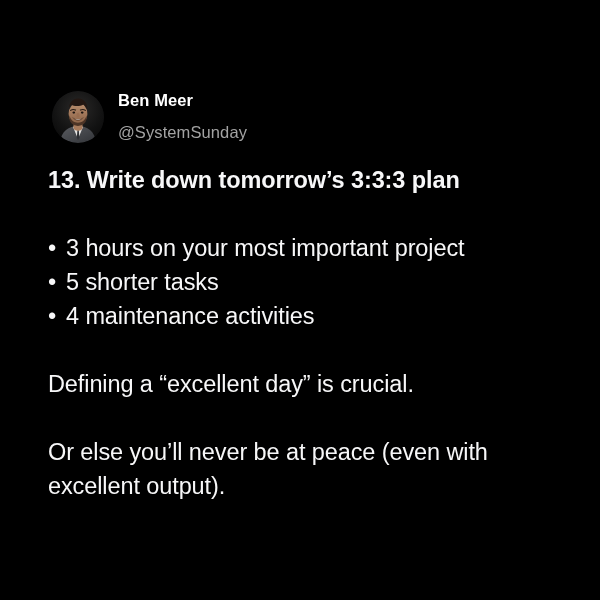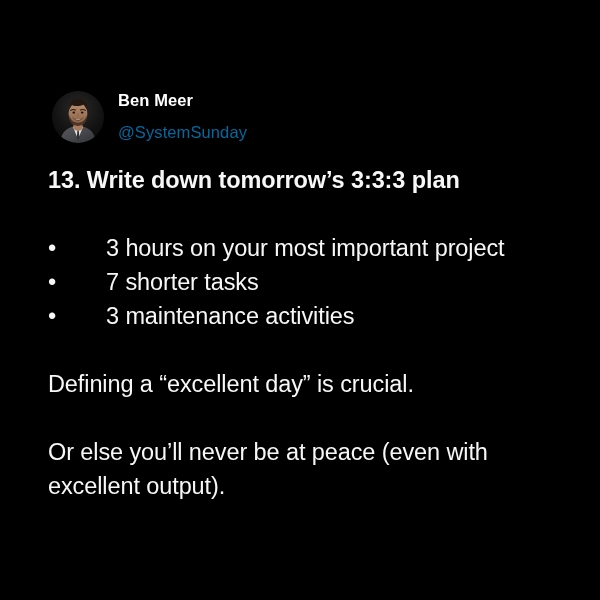--- a/index.html
+++ b/index.html
@@ -50,21 +50,21 @@
     padding-bottom: 1px;
   }
   .author-name {
     color: #ffffff;
     font-size: 16.5px;
     font-weight: bold;
     letter-spacing: 0.1px;
     white-space: nowrap;
   }
   .author-handle {
-    color: #0369a1;
+    color: #a3a3a3;
     font-size: 16.5px;
     font-weight: normal;
     letter-spacing: 0.1px;
     white-space: nowrap;
     margin-top: 14px;
   }
   .tweet-body {
     position: absolute;
     left: 48px;
     top: 163px;
@@ -89,21 +89,20 @@
   .bullet-dot {
     flex: 0 0 auto;
     width: 18px;
     color: #f7f7f8;
     font-size: 23.5px;
     line-height: 34px;
     text-align: left;
   }
   .bullet-text {
     flex: 1 1 auto;
-    margin-left: 40px;
   }
   .para {
     white-space: normal;
   }
 </style>
 </head>
 <body>
 
 <div class="tweet-card">
 
@@ -161,25 +160,25 @@
     <div class="tweet-line">13. Write down tomorrow’s 3:3:3 plan</div>
 
     <div class="tweet-spacer"></div>
 
     <div class="bullet-line">
       <span class="bullet-dot">•</span>
       <span class="bullet-text">3 hours on your most important project</span>
     </div>
     <div class="bullet-line">
       <span class="bullet-dot">•</span>
-      <span class="bullet-text">7 shorter tasks</span>
+      <span class="bullet-text">5 shorter tasks</span>
     </div>
     <div class="bullet-line">
       <span class="bullet-dot">•</span>
-      <span class="bullet-text">3 maintenance activities</span>
+      <span class="bullet-text">4 maintenance activities</span>
     </div>
 
     <div class="tweet-spacer"></div>
 
     <div class="para">Defining a “excellent day” is crucial.</div>
 
     <div class="tweet-spacer"></div>
 
     <div class="para">Or else you’ll never be at peace (even with excellent output).</div>
 

